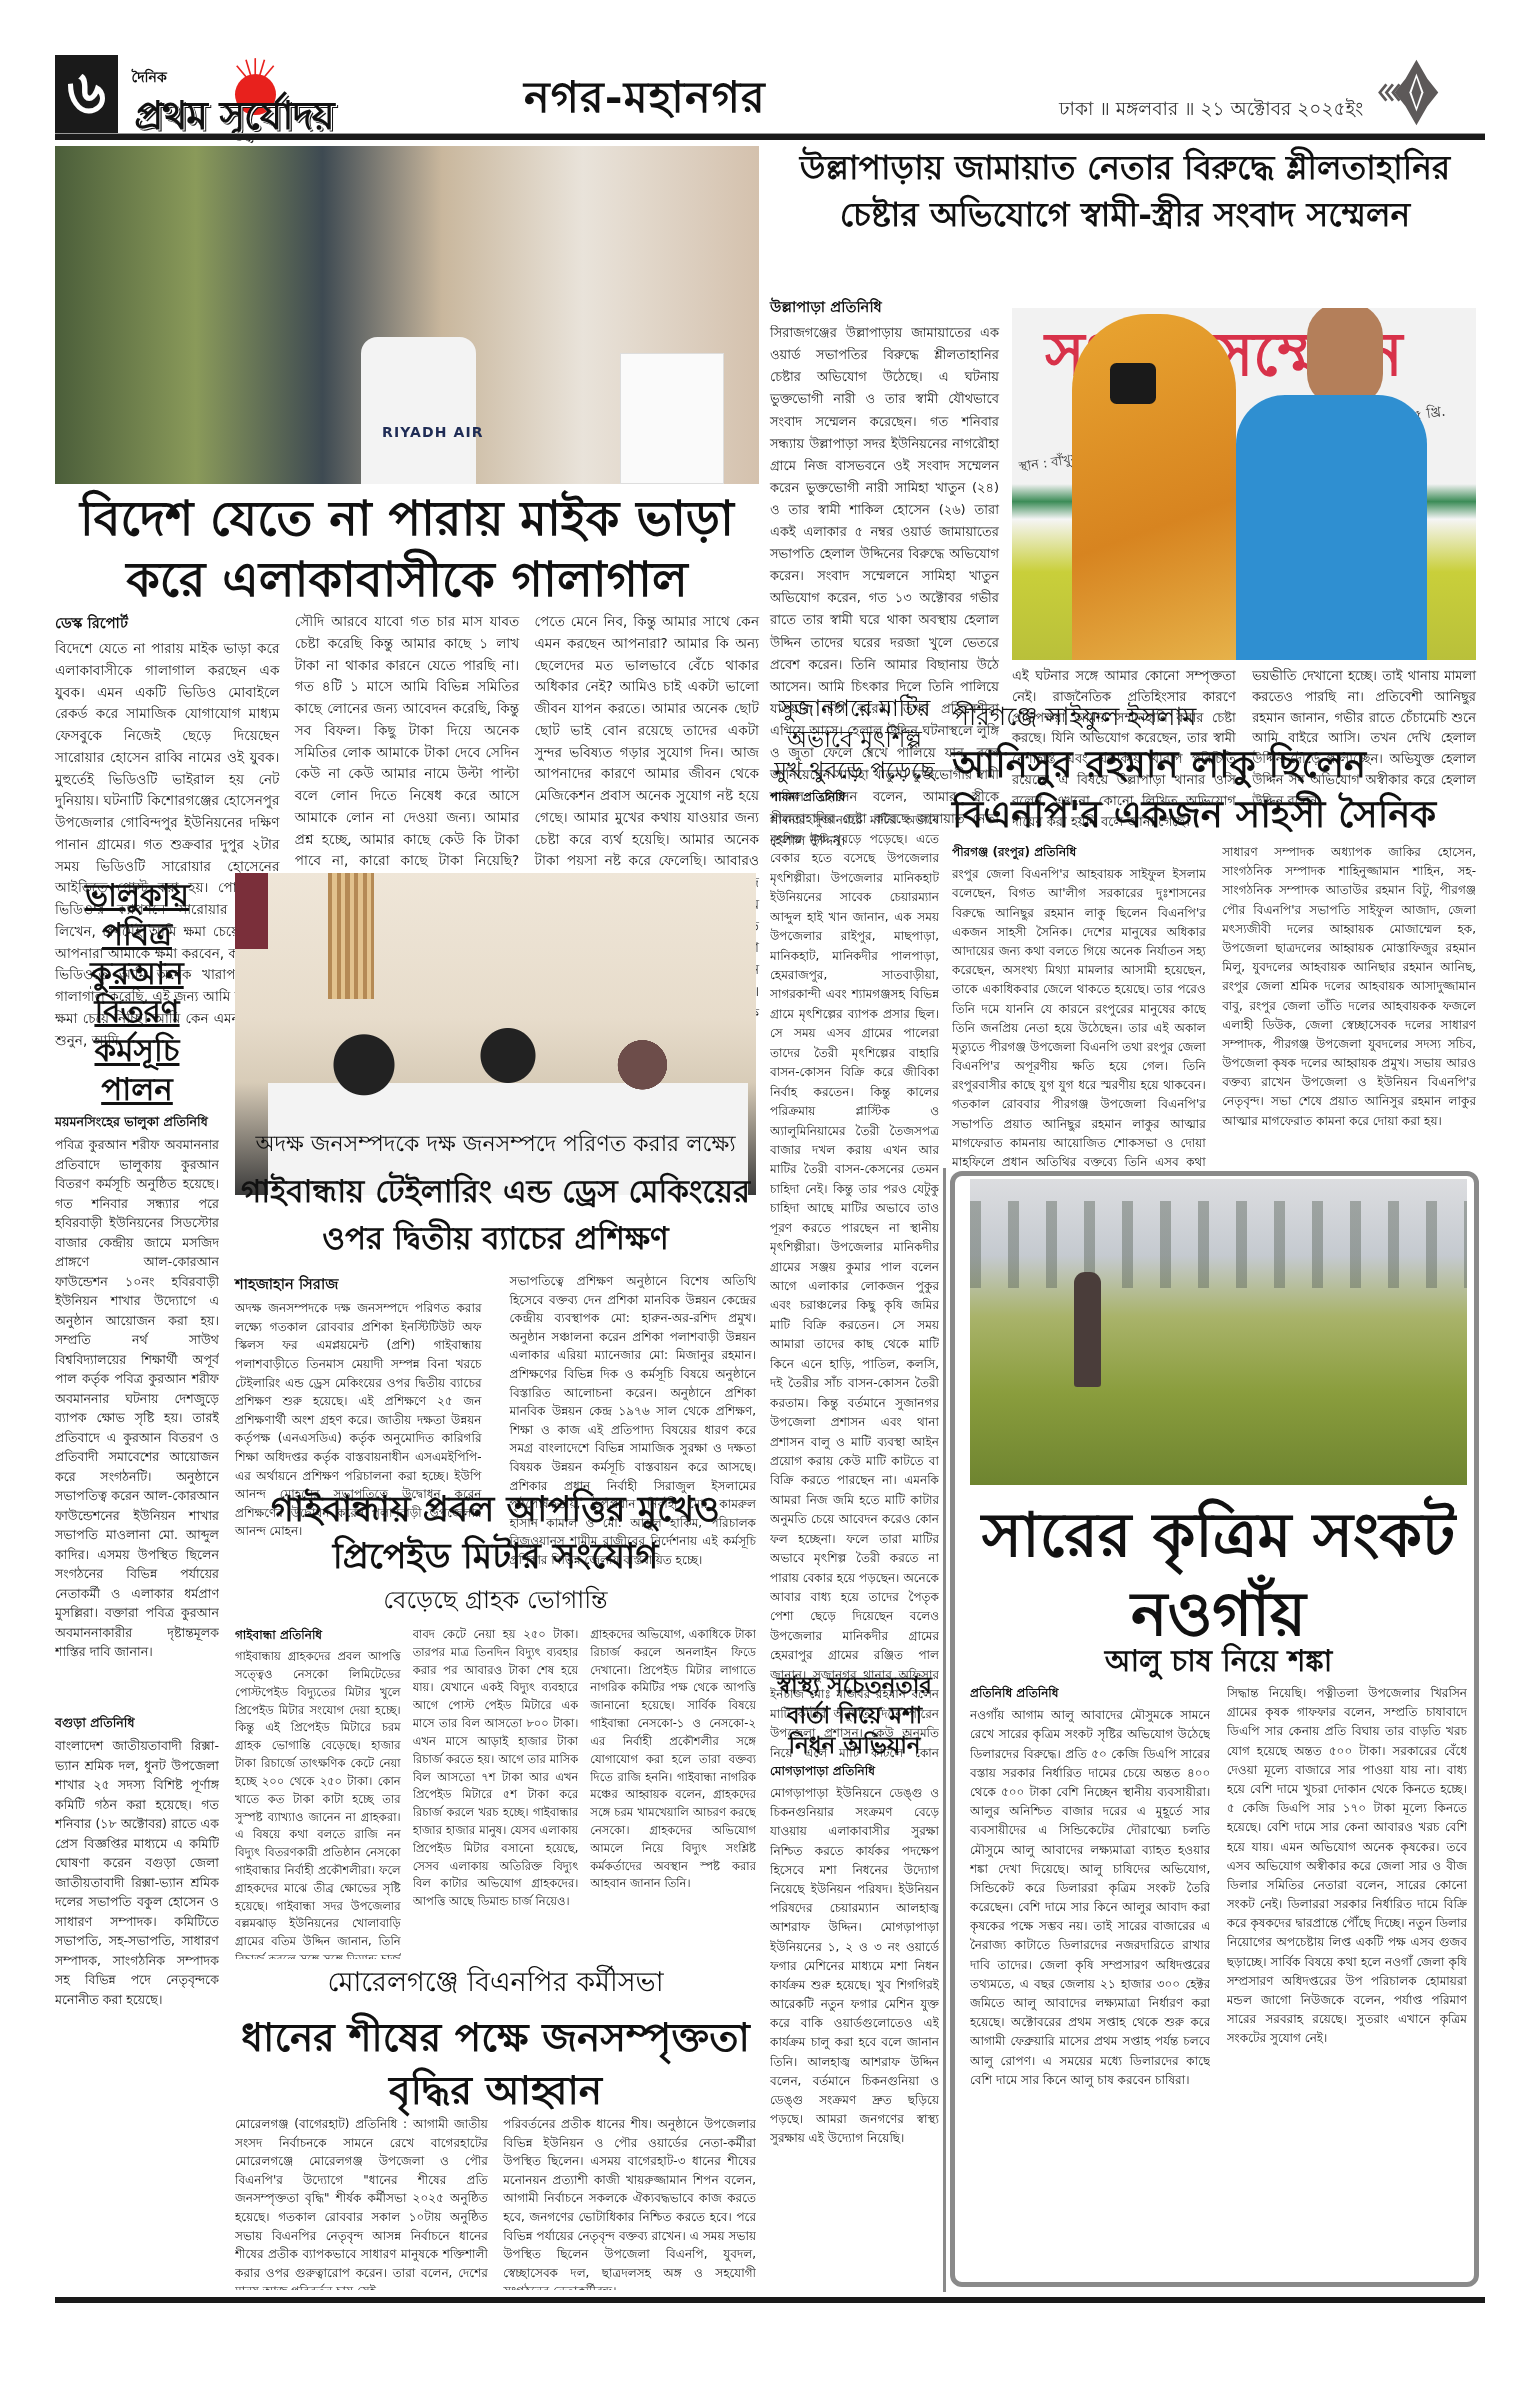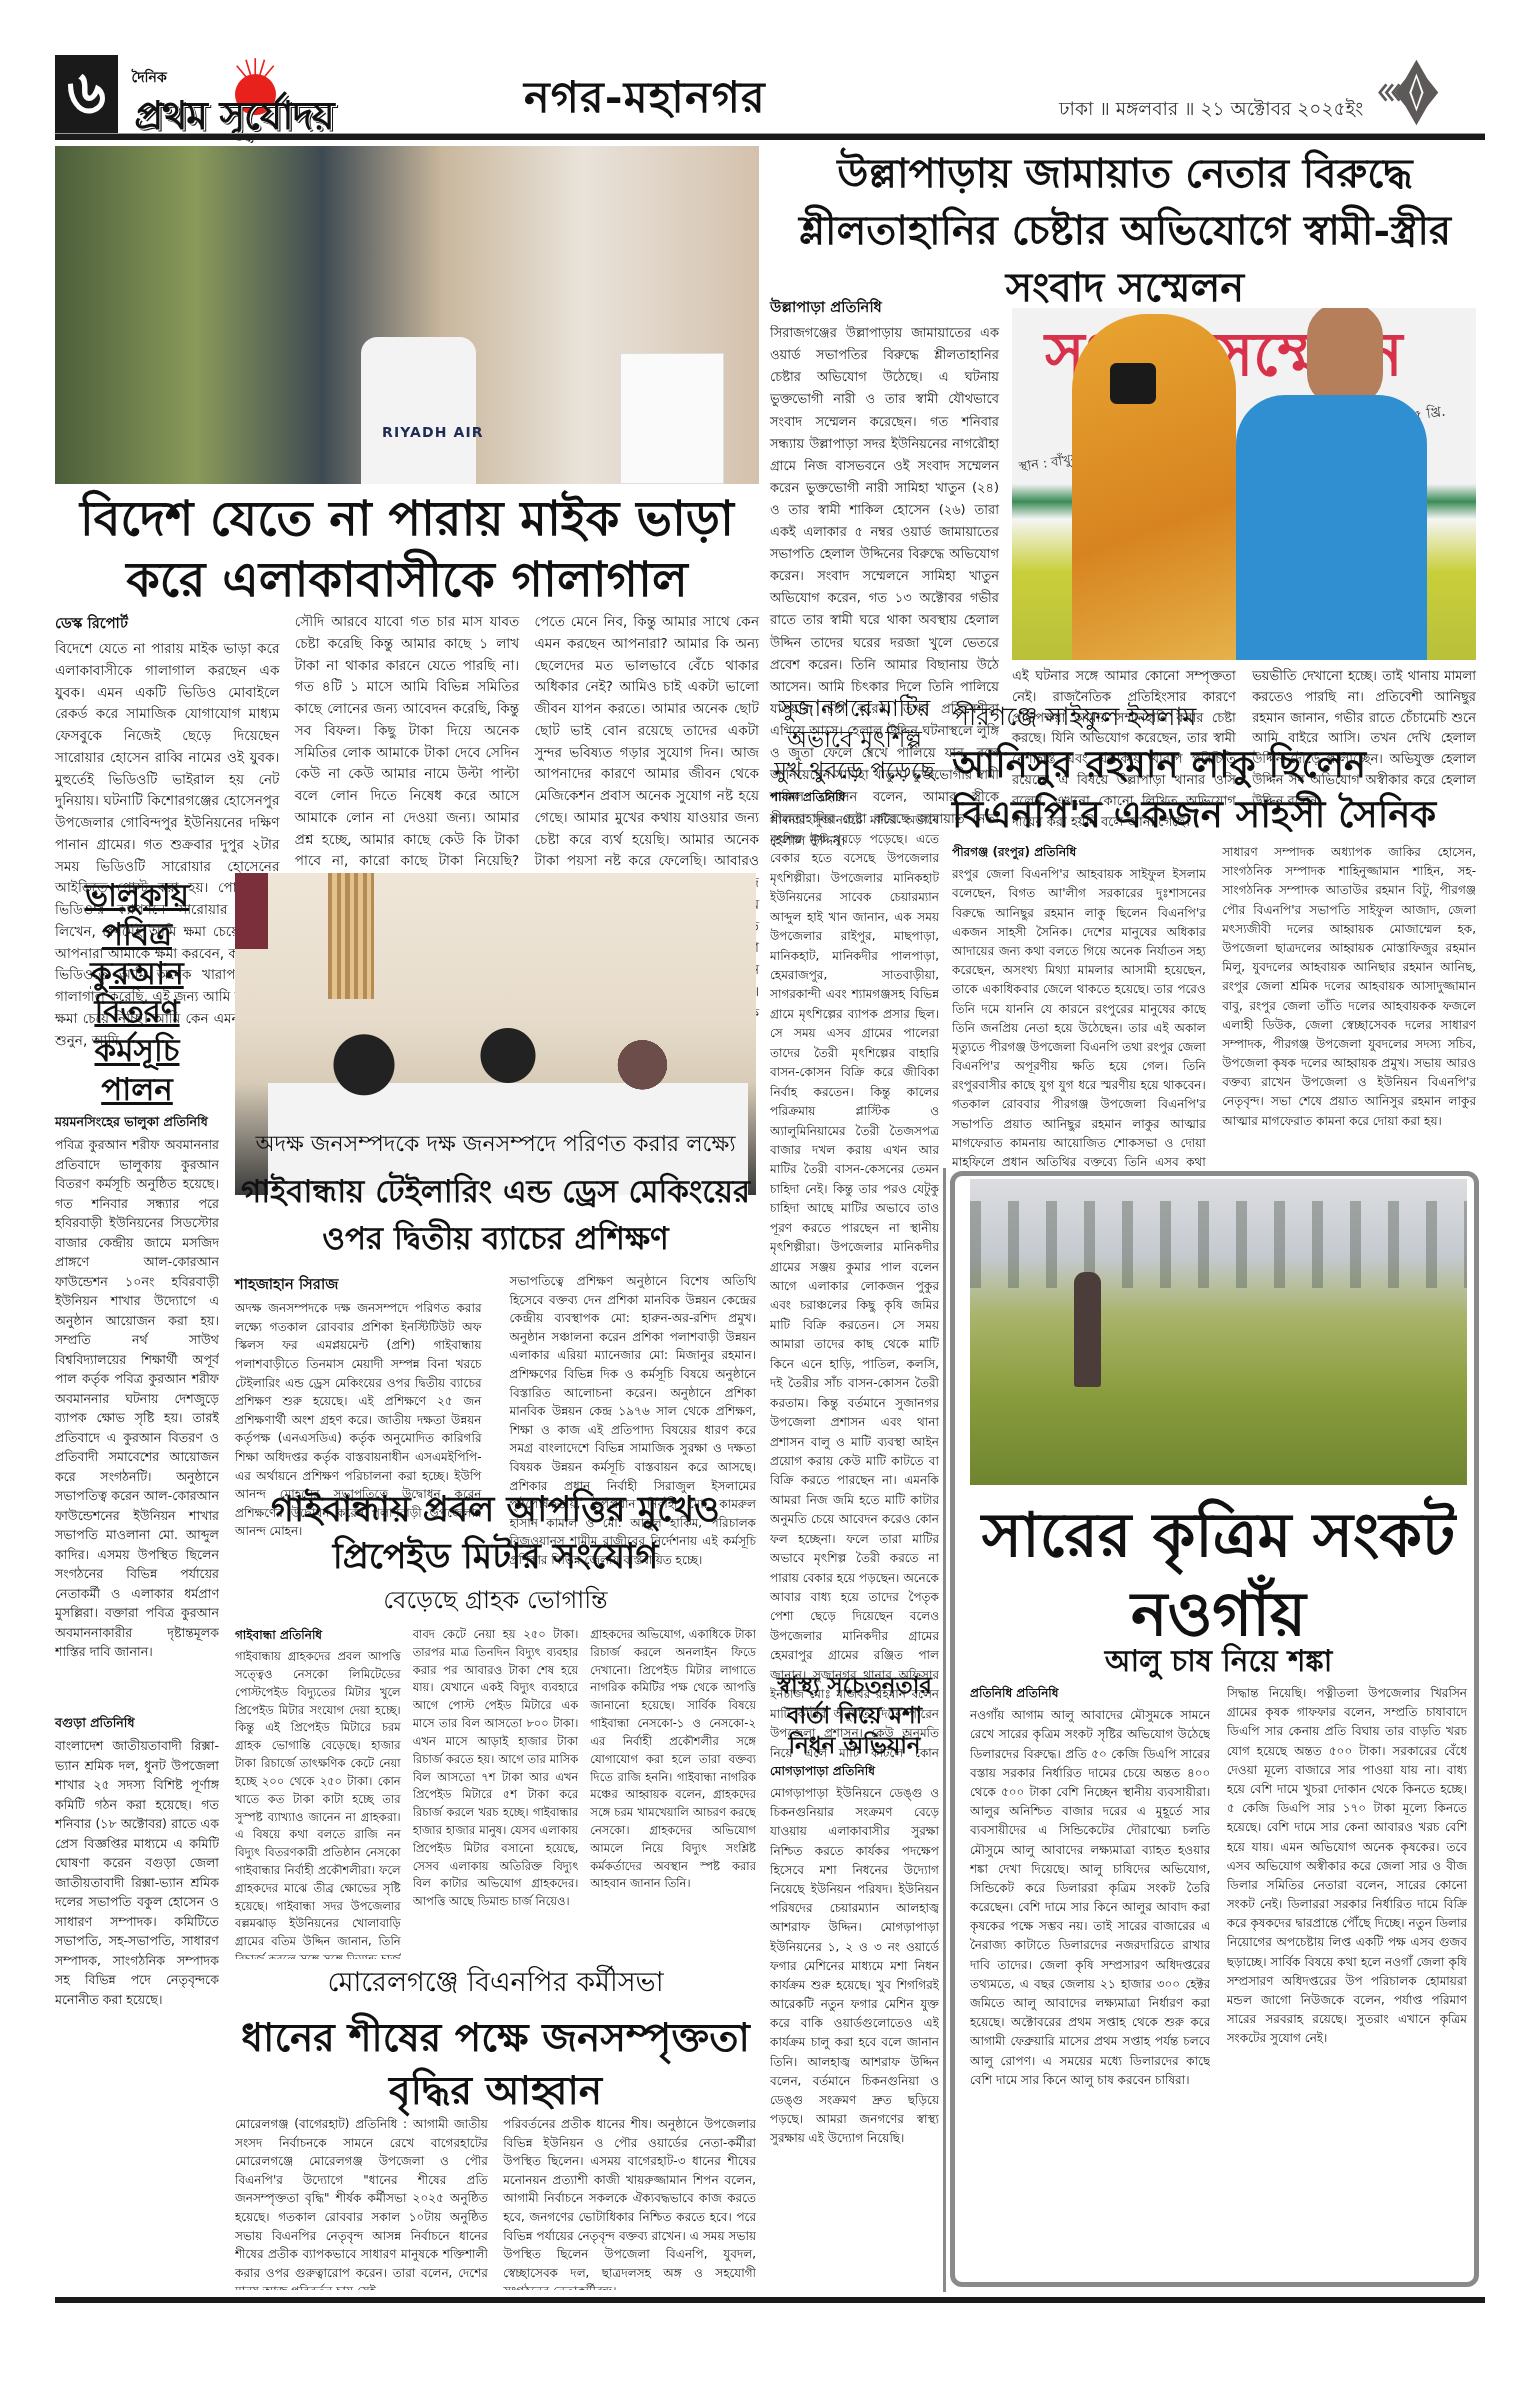--- a/index.html
+++ b/index.html
@@ -63,21 +63,21 @@
 <div class="abs headline" style="left:55px;top:488px;width:704px;font-size:48px;line-height:1.28;">বিদেশ যেতে না পারায় মাইক ভাড়া করে এলাকাবাসীকে গালাগাল</div>
 <div class="abs" style="left:55px;top:611px;width:704px;display:grid;grid-template-columns:1fr 1fr 1fr;gap:15.3px;">
   <div>
     <div class="byline">ডেস্ক রিপোর্ট</div>
     <div class="body-text">বিদেশে যেতে না পারায় মাইক ভাড়া করে এলাকাবাসীকে গালাগাল করছেন এক যুবক। এমন একটি ভিডিও মোবাইলে রেকর্ড করে সামাজিক যোগাযোগ মাধ্যম ফেসবুকে নিজেই ছেড়ে দিয়েছেন সারোয়ার হোসেন রাব্বি নামের ওই যুবক। মুহুর্তেই ভিডিওটি ভাইরাল হয় নেট দুনিয়ায়। ঘটনাটি কিশোরগঞ্জের হোসেনপুর উপজেলার গোবিন্দপুর ইউনিয়নের দক্ষিণ পানান গ্রামের। গত শুক্রবার দুপুর ২টার সময় ভিডিওটি সারোয়ার হোসেনের আইডিতে পোস্ট করা হয়। পোস্ট করা ভিডিও'র ক্যাপশনে সারোয়ার হোসেন লিখেন, প্রথমেই আমি ক্ষমা চেয়ে নিচ্ছি, আপনারা আমাকে ক্ষমা করবেন, কারন এই ভিডিওতে আমি অনেক খারাপ ভাষায় গালাগাল করেছি, এই জন্য আমি আবারও ক্ষমা চেয়ে নিচ্ছি। আমি কেন এমন করেছি শুনুন, আমি</div>
   </div>
   <div class="body-text">সৌদি আরবে যাবো গত চার মাস যাবত চেষ্টা করেছি কিন্তু আমার কাছে ১ লাখ টাকা না থাকার কারনে যেতে পারছি না। গত ৪টি ১ মাসে আমি বিভিন্ন সমিতির কাছে লোনের জন্য আবেদন করেছি, কিন্তু সব বিফল। কিছু টাকা দিয়ে অনেক সমিতির লোক আমাকে টাকা দেবে সেদিন কেউ না কেউ আমার নামে উল্টা পাল্টা বলে লোন দিতে নিষেধ করে আসে আমাকে লোন না দেওয়া জন্য। আমার প্রশ্ন হচ্ছে, আমার কাছে কেউ কি টাকা পাবে না, কারো কাছে টাকা নিয়েছি? কোনো দিন জেনে বুঝে কারো ক্ষতি করিনি। তাহলে কেন আমার সাথে এমন বৈষম্য করে আমার এলাকার লোকেরা। যদি কারো সাথে আমার ব্যক্তিগত সমস্যা থাকে তাহলে আমার সাথে আসুন, বসুন তারপর কথা বলুন। কিন্তু আপনার কি ক্ষতি করেছি। আমার যদি কোনো অপরাধ থাকে তাহলে আমি আমার শাস্তি মাথা</div>
   <div class="body-text">পেতে মেনে নিব, কিন্তু আমার সাথে কেন এমন করছেন আপনারা? আমার কি অন্য ছেলেদের মত ভালভাবে বেঁচে থাকার অধিকার নেই? আমিও চাই একটা ভালো জীবন যাপন করতে। আমার অনেক ছোট ছোট ভাই বোন রয়েছে তাদের একটা সুন্দর ভবিষ্যত গড়ার সুযোগ দিন। আজ আপনাদের কারণে আমার জীবন থেকে মেজিকেশন প্রবাস অনেক সুযোগ নষ্ট হয়ে গেছে। আমার মুখের কথায় যাওয়ার জন্য চেষ্টা করে ব্যর্থ হয়েছি। আমার অনেক টাকা পয়সা নষ্ট করে ফেলেছি। আবারও বলছি, আমি খুব ভালো আছি। আজ আমি অনেক কষ্ট এমন কাজ করেছি। আমি আপনাদের শুধু আমার বুকটা ছিড়ে আপনাদের দেখাতে চেয়েছি। আমাকে ক্ষমা করবেন। ভিডিওতে দেখা যায় একজন রিক্সা'র কাছে মাইক লাগিয়ে বসে আছেন। হোসেন ব্যাটারিচালিত অটোরিক্সায় মাইক ভাড়া বসে আছেন।</div>
 </div>
 
-<div class="abs headline" style="left:770px;top:145px;width:710px;font-size:40px;line-height:1.42;">উল্লাপাড়ায় জামায়াত নেতার বিরুদ্ধে শ্লীলতাহানির চেষ্টার অভিযোগে স্বামী-স্ত্রীর সংবাদ সম্মেলন</div>
+<div class="abs headline" style="left:770px;top:145px;width:710px;font-size:33px;line-height:1.42;">উল্লাপাড়ায় জামায়াত নেতার বিরুদ্ধে শ্লীলতাহানির চেষ্টার অভিযোগে স্বামী-স্ত্রীর সংবাদ সম্মেলন</div>
 <div class="abs" style="left:770px;top:295px;width:229px;">
   <div class="byline">উল্লাপাড়া প্রতিনিধি</div>
   <div class="body-text" style="font-size:13px;line-height:1.7;">সিরাজগঞ্জের উল্লাপাড়ায় জামায়াতের এক ওয়ার্ড সভাপতির বিরুদ্ধে শ্লীলতাহানির চেষ্টার অভিযোগ উঠেছে। এ ঘটনায় ভুক্তভোগী নারী ও তার স্বামী যৌথভাবে সংবাদ সম্মেলন করেছেন। গত শনিবার সন্ধ্যায় উল্লাপাড়া সদর ইউনিয়নের নাগরৌহা গ্রামে নিজ বাসভবনে ওই সংবাদ সম্মেলন করেন ভুক্তভোগী নারী সামিহা খাতুন (২৪) ও তার স্বামী শাকিল হোসেন (২৬) তারা একই এলাকার ৫ নম্বর ওয়ার্ড জামায়াতের সভাপতি হেলাল উদ্দিনের বিরুদ্ধে অভিযোগ করেন। সংবাদ সম্মেলনে সামিহা খাতুন অভিযোগ করেন, গত ১৩ অক্টোবর গভীর রাতে তার স্বামী ঘরে থাকা অবস্থায় হেলাল উদ্দিন তাদের ঘরের দরজা খুলে ভেতরে প্রবেশ করেন। তিনি আমার বিছানায় উঠে আসেন। আমি চিৎকার দিলে তিনি পালিয়ে যাওয়ার চেষ্টা করেন। তখন প্রতিবেশীরা এগিয়ে আসে। হেলাল উদ্দিন ঘটনাস্থলে লুঙ্গি ও জুতা ফেলে রেখে পালিয়ে যান, বলে জানিয়েছেন সামিহা খাতুন। ভুক্তভোগীর স্বামী শাকিল হোসেন বলেন, আমার স্ত্রীকে শ্লীলতাহানির চেষ্টা করেছে জামায়াত নেতা হেলাল উদ্দিন।</div>
 </div>
 <div class="abs photo" style="left:1012px;top:308px;width:464px;height:352px;background:linear-gradient(180deg,#f2f2f2 0%,#f2f2f2 50%,#3c8c57 55%,#f5f5f5 60%,#c9cf3a 75%,#b9c03a 100%);">
   <div style="position:absolute;left:33px;top:0;font-size:60px;color:#d8324a;font-weight:bold;white-space:nowrap;font-family:'DejaVu Serif',serif;">সংবাদ সম্মেলন</div>
   <div style="position:absolute;left:257px;top:104px;font-size:14px;color:#333;transform:rotate(-8deg);white-space:nowrap;">তারিখ: ১৮ অক্টোবর ২০২৫ খ্রি.</div>
   <div style="position:absolute;left:5.5px;top:136px;font-size:13px;color:#333;transform:rotate(-8deg);white-space:nowrap;">স্থান : বাঁখুয়া, উল্লাপাড়া, সিরাজগঞ্জ।</div>
   <div style="position:absolute;left:60px;top:5.5px;width:164px;height:347px;background:linear-gradient(160deg,#e9a531,#d78420 60%,#e6b24a);border-radius:76px 76px 0 0;"></div>
   <div style="position:absolute;left:98px;top:55px;width:46px;height:41px;background:#1a1a1a;border-radius:6.5px;"></div>

